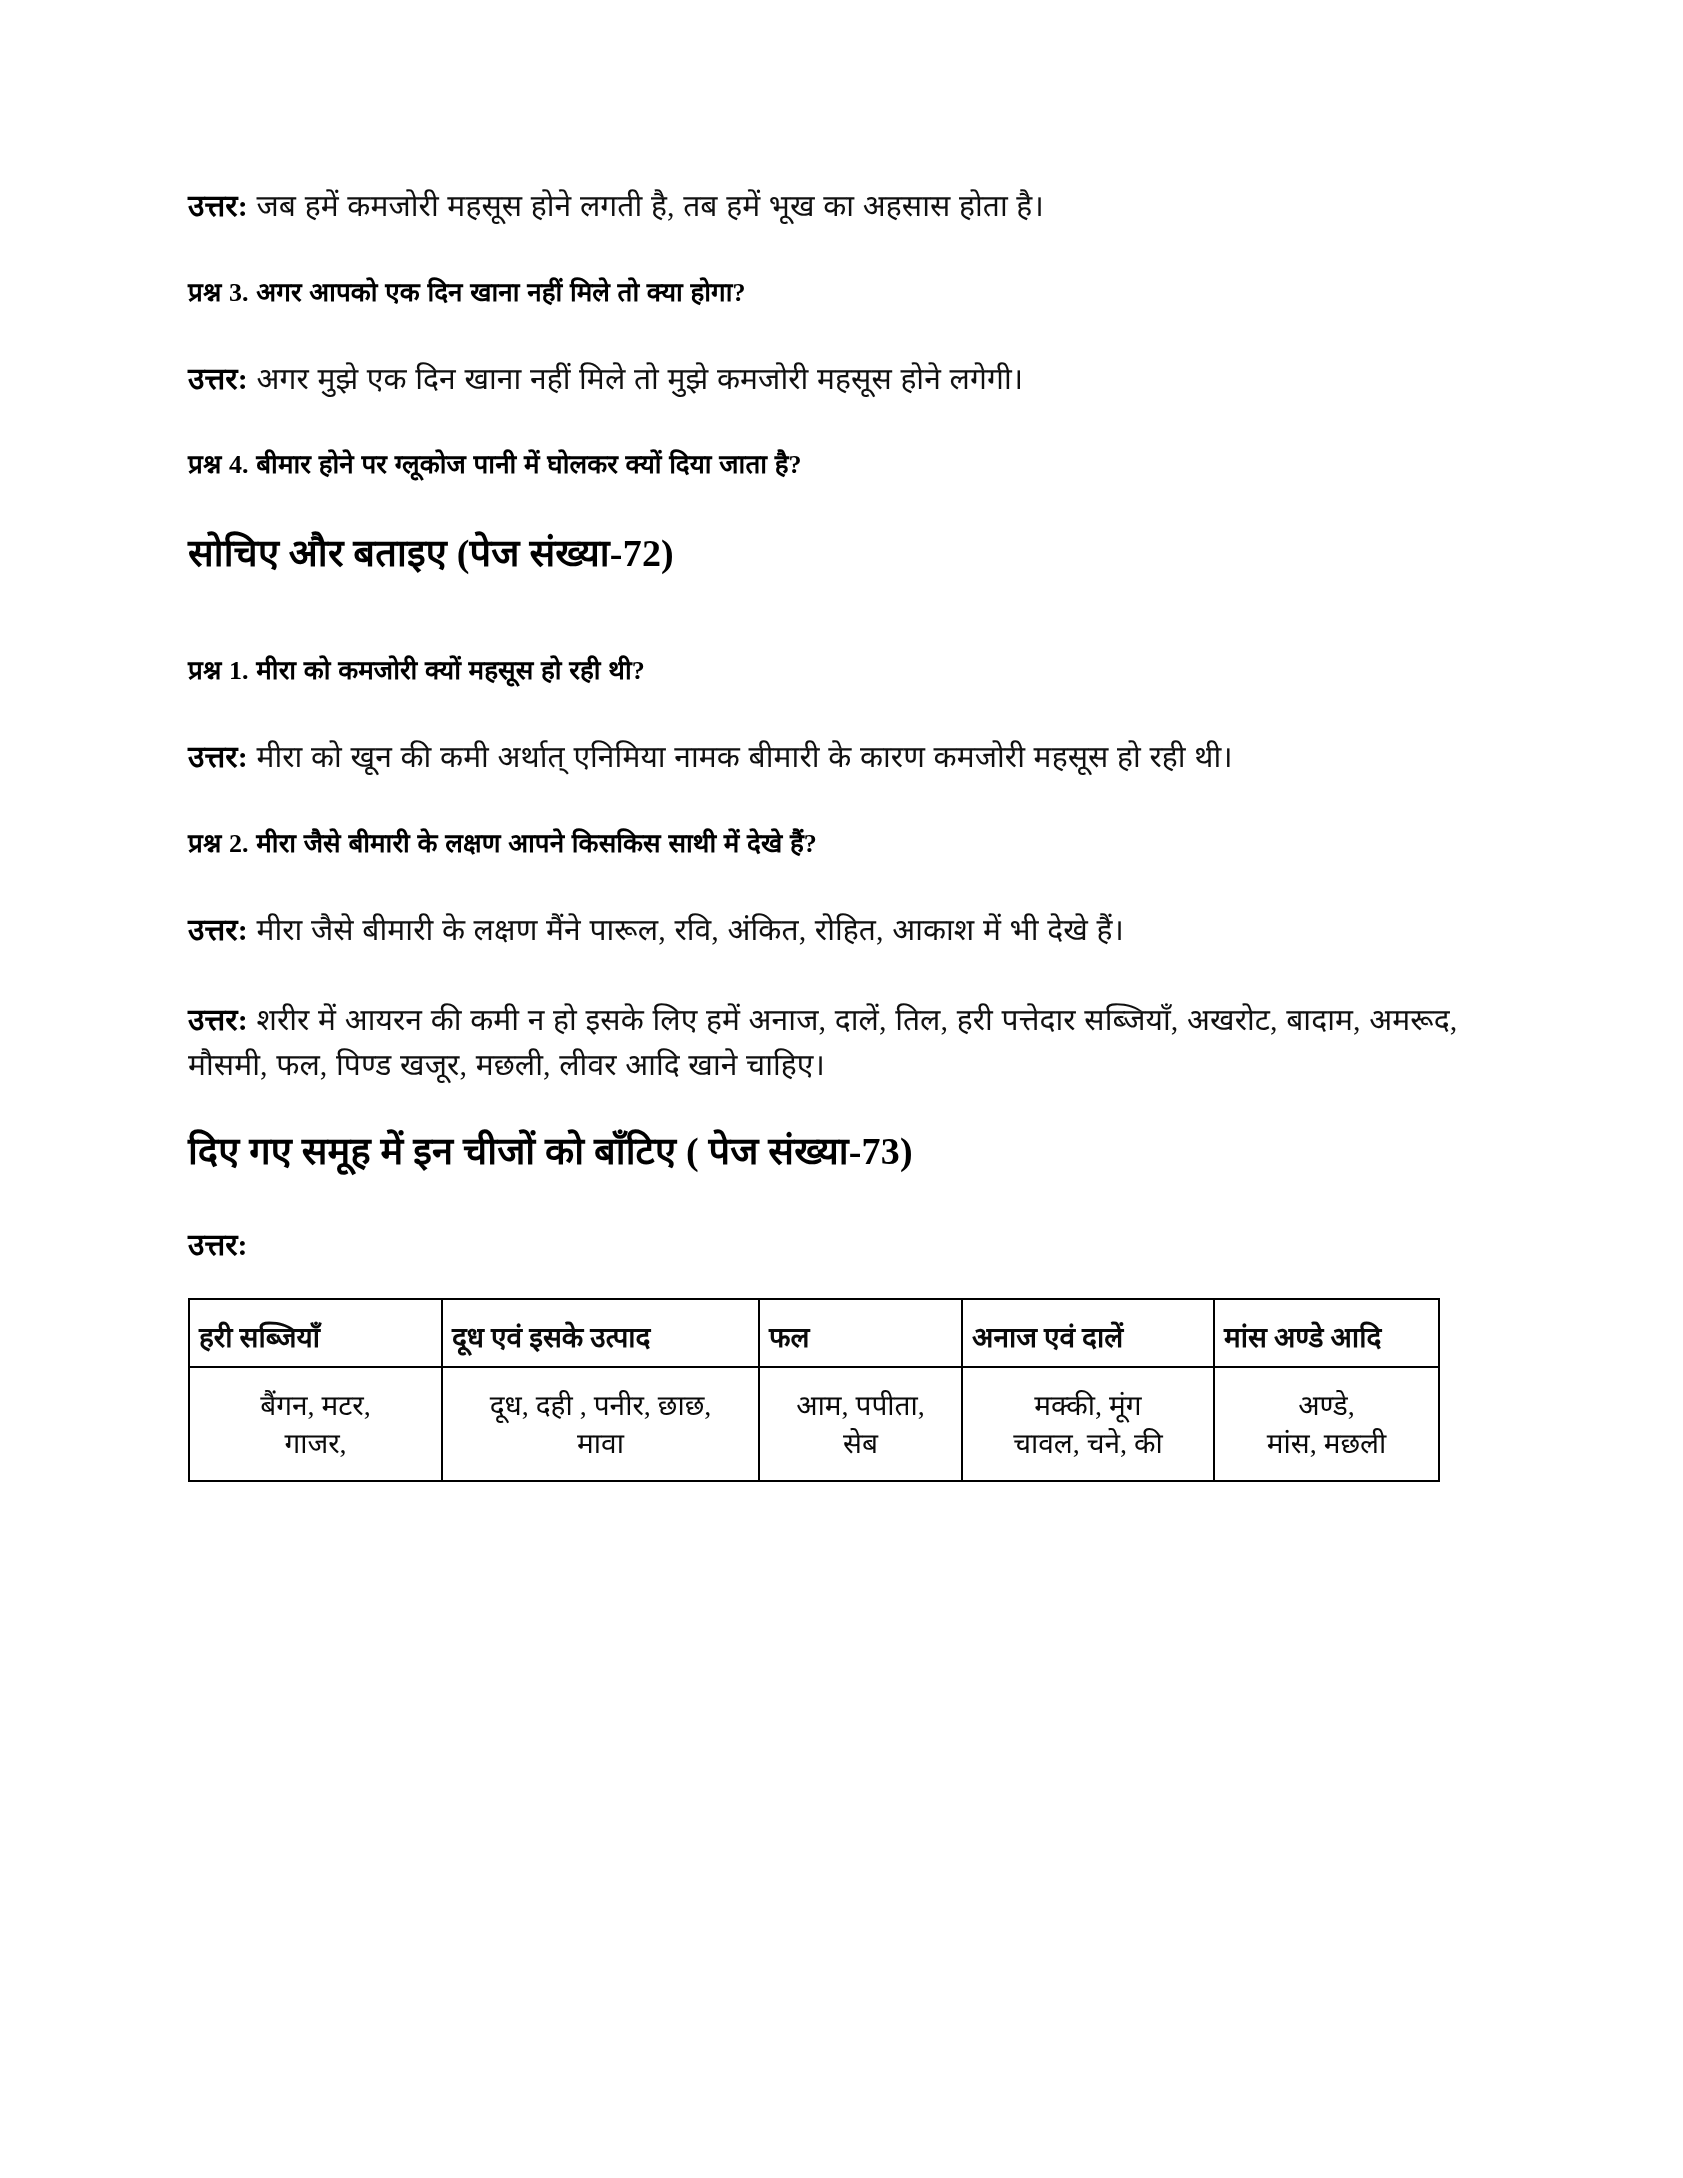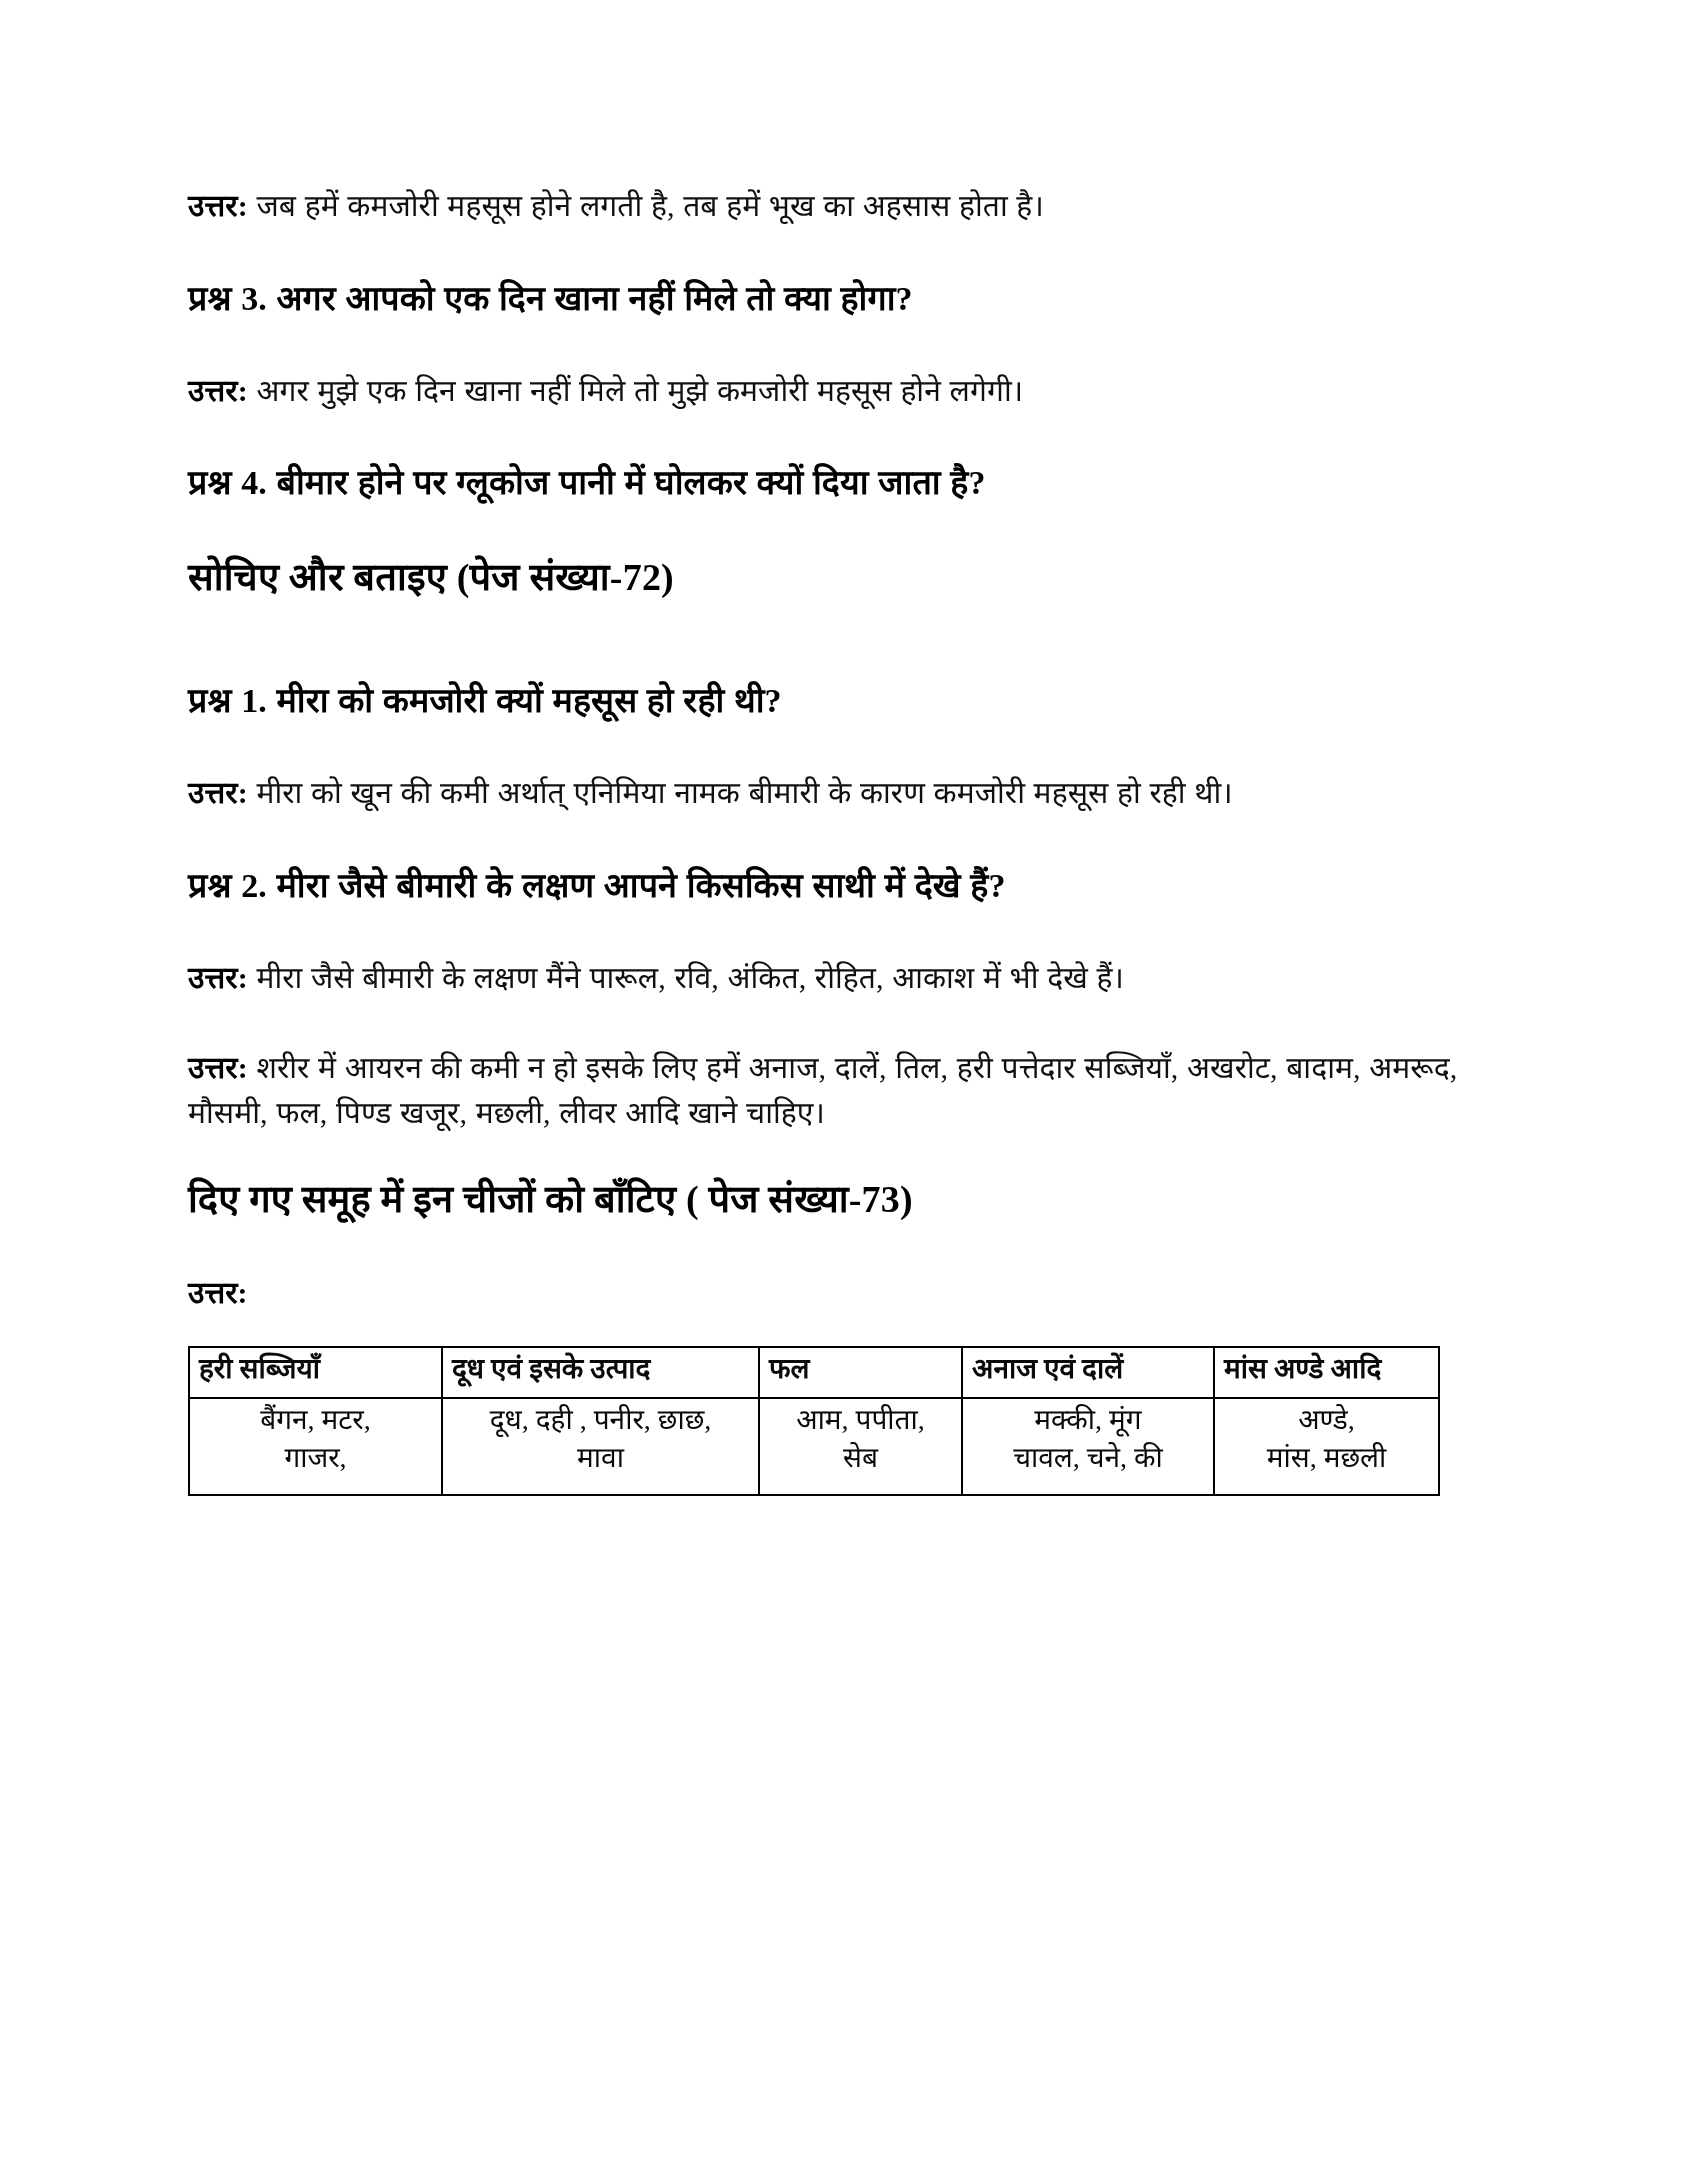--- a/index.html
+++ b/index.html
@@ -34,21 +34,21 @@
     margin: 0 0 44px 0;
     letter-spacing: 0.1px;
     word-spacing: 1px;
     color: #101010;
   }
   .para .lbl {
     font-weight: bold;
     color: #000;
   }
   .qline {
-    font-size: 34px;
+    font-size: 26px;
     line-height: 1.5;
     font-weight: bold;
     margin: 0 0 44px 0;
     color: #000;
     letter-spacing: 0.1px;
     word-spacing: 1px;
   }
   .answer-body {
     font-weight: normal;
   }
@@ -89,21 +89,21 @@
     border-collapse: collapse;
     table-layout: fixed;
     width: 1250px;
     margin-top: 4px;
     background: #fff;
   }
   table.group-table th,
   table.group-table td {
     border: 2.6px solid #000;
     vertical-align: top;
-    padding: 2px 9px 8px 9px;
+    padding: 19px 9px 8px 9px;
     font-size: 28px;
     line-height: 1.34;
     color: #0a0a0a;
   }
   table.group-table th {
     font-weight: bold;
     text-align: left;
     height: 42px;
     padding-bottom: 5px;
   }

